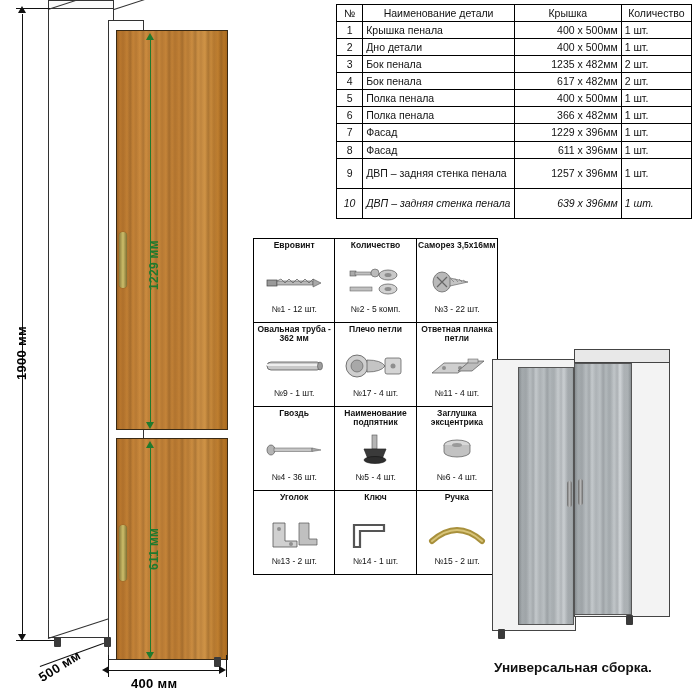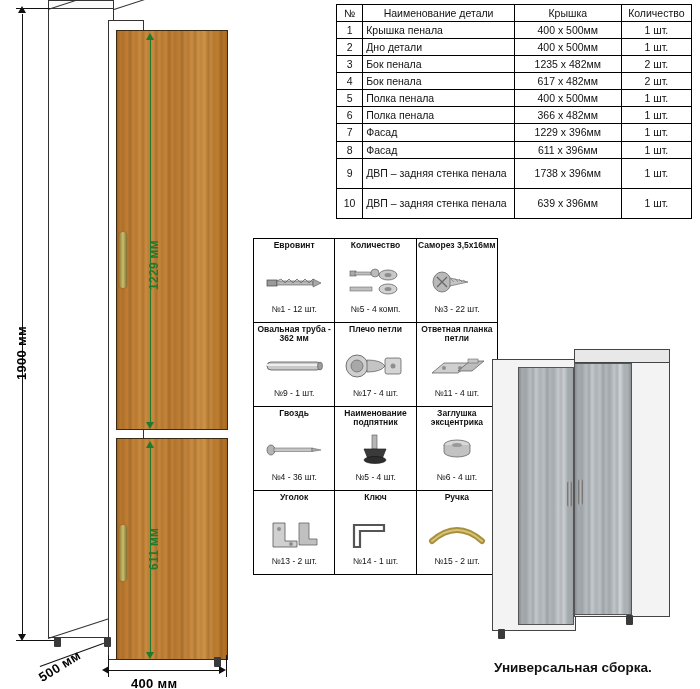--- a/index.html
+++ b/index.html
@@ -147,22 +147,22 @@
     border: 1px solid #000;
     padding: 2px 3px;
     line-height: 1.15;
   }
   table.parts th {
     font-weight: normal;
     text-align: center;
   }
   table.parts td.num { text-align: center; width: 20px; }
   table.parts td.name { width: 152px; }
-  table.parts td.size { width: 106px; text-align: center; margin-top: 43px; }
-  table.parts td.qty  { width: 64px; text-align: center; }
+  table.parts td.size { width: 106px; text-align: right; margin-top: 43px; }
+  table.parts td.qty  { width: 64px; text-align: left; }
 
   
   #hardware-grid {
     left: 253px; top: 238px;
     width: 245px;
     border-collapse: collapse;
     font-size: 9px;
   }
   #hardware-grid td {
     border: 1px solid #000;
@@ -338,24 +338,24 @@
       </tr>
       <tr>
         <td class="num">8</td>
         <td class="name">Фасад</td>
         <td class="size">611 х 396мм</td>
         <td class="qty">1 шт.</td>
       </tr>
       <tr style="height:30px;">
         <td class="num">9</td>
         <td class="name">ДВП – задняя стенка пенала</td>
-        <td class="size">1738 х 396мм</td>
-        <td class="qty">1 шт.</td>
-      </tr>
-      <tr style="height:30px;">
+        <td class="size">1257 х 396мм</td>
+        <td class="qty">1 шт.</td>
+      </tr>
+      <tr style="height:30px;font-style:italic;">
         <td class="num">10</td>
         <td class="name">ДВП – задняя стенка пенала</td>
         <td class="size">639 х 396мм</td>
         <td class="qty">1 шт.</td>
       </tr>
     </tbody>
   </table>
 </div>
 
 <table class="abs" id="hardware-grid">
@@ -380,21 +380,21 @@
           <rect x="8" y="8" width="6" height="5" fill="#aaa" stroke="#555" stroke-width="0.6"></rect>
           <rect x="13" y="9" width="16" height="3" fill="#c0c0c0" stroke="#555" stroke-width="0.5"></rect>
           <circle cx="33" cy="10" r="4" fill="#bbb" stroke="#555" stroke-width="0.6"></circle>
           <ellipse cx="46" cy="12" rx="9" ry="5" fill="#c8c8c8" stroke="#555" stroke-width="0.7"></ellipse>
           <ellipse cx="46" cy="12" rx="3.5" ry="2" fill="#8d8d8d"></ellipse>
           <ellipse cx="46" cy="26" rx="9" ry="5" fill="#d2d2d2" stroke="#555" stroke-width="0.7"></ellipse>
           <ellipse cx="46" cy="26" rx="3.5" ry="2" fill="#8d8d8d"></ellipse>
           <rect x="8" y="24" width="22" height="4" fill="#c0c0c0" stroke="#555" stroke-width="0.5"></rect>
         </svg>
       </span>
-      <span class="hw-qty">№5 - 4 комп.</span>
+      <span class="hw-qty">№2 - 5 комп.</span>
     </td>
     <td>
       <span class="hw-title">Саморез 3,5х16мм</span>
       <span class="hw-art">
         <svg width="66" height="38" viewBox="0 0 66 38">
           <ellipse cx="18" cy="19" rx="9" ry="10" fill="#b9b9b9" stroke="#555" stroke-width="0.7"></ellipse>
           <path d="M13 14 l10 10 M23 14 l-10 10" stroke="#666" stroke-width="1.2"></path>
           <path d="M26 15 l18 4 l-18 4 z" fill="#c5c5c5" stroke="#555" stroke-width="0.6"></path>
           <path d="M27 16 l3 3 M31 15.5 l3 3.5 M35 16 l3 3 M39 17 l3 2" stroke="#777" stroke-width="0.7"></path>
         </svg>

